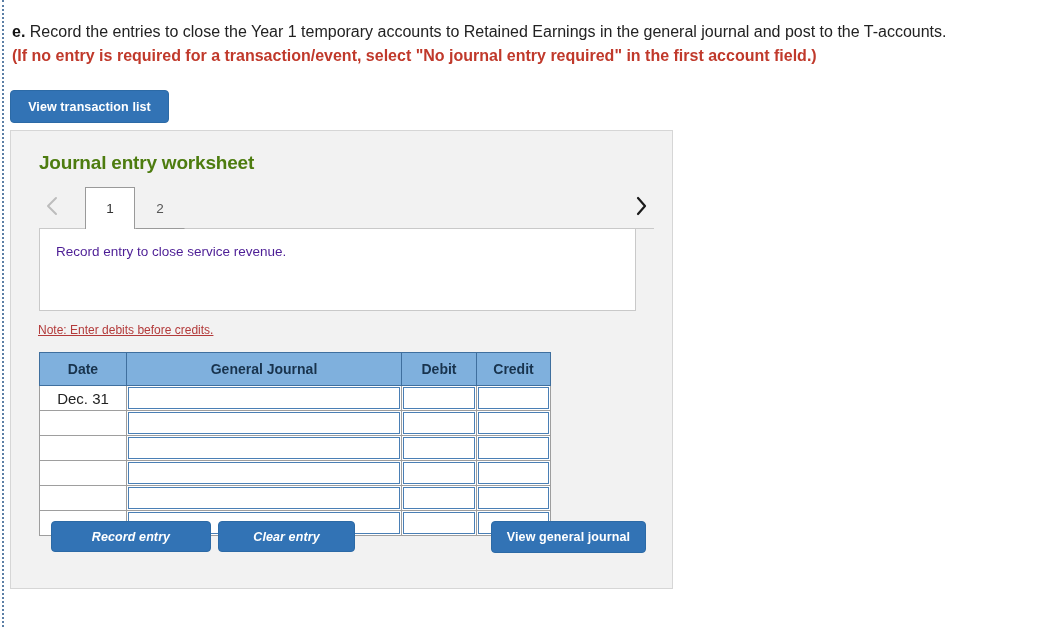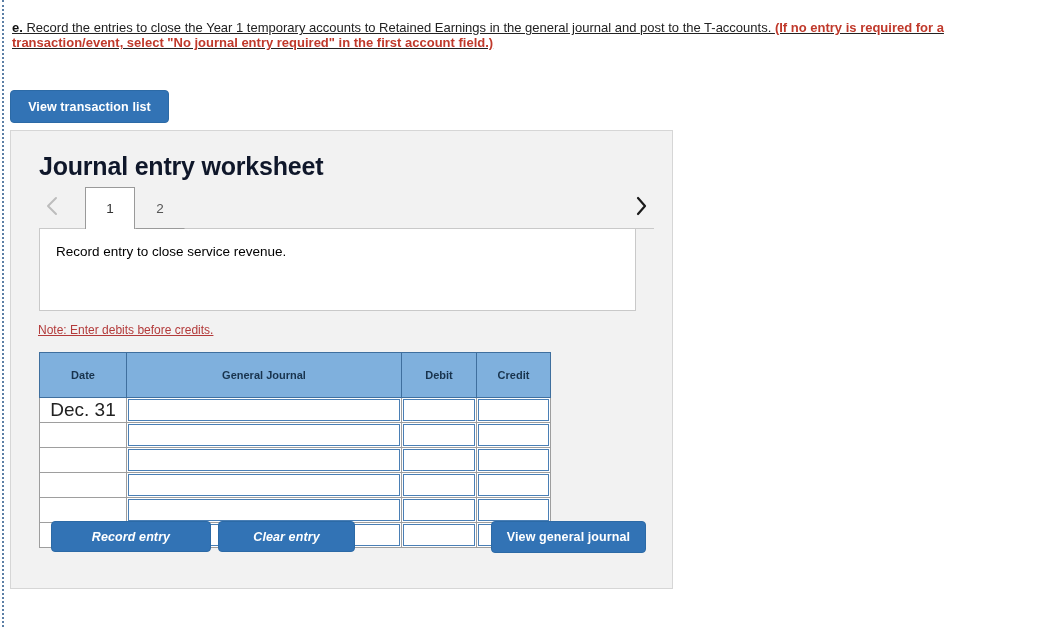--- a/index.html
+++ b/index.html
@@ -25,24 +25,23 @@
     height: 627px;
     border-left: 2px dotted #5b7fa6;
   }
 
   
   .prompt {
     position: absolute;
     left: 12px;
     top: 20px;
     width: 940px;
-    font-size: 13px;
-    line-height: 15px;
+    font-size: 16px;
+    line-height: 24px;
     color: #222222;
-    text-decoration: underline;
   }
   .prompt .lead {
     font-weight: bold;
     color: #111111;
   }
   .prompt .req {
     font-weight: bold;
     color: #c0392b;
   }
 
@@ -78,23 +77,23 @@
     top: 130px;
     width: 663px;
     height: 459px;
     background: #f2f2f2;
     border: 1px solid #d6d6d6;
   }
   .panel-title {
     position: absolute;
     left: 28px;
     top: 21px;
-    font-size: 25px;
+    font-size: 19px;
     font-weight: bold;
-    color: #0f172a;
+    color: #4d7c0f;
     letter-spacing: -.2px;
   }
 
   
   .tabstrip {
     position: absolute;
     left: 28px;
     top: 56px;
     width: 615px;
     height: 42px;
@@ -161,21 +160,21 @@
     width: 597px;
     height: 83px;
     background: #ffffff;
     border: 1px solid #c9c9c9;
   }
   .desc-text {
     position: absolute;
     left: 16px;
     top: 15px;
     font-size: 13.5px;
-    color: #000000;
+    color: #4c1d95;
   }
 
   .note {
     position: absolute;
     left: 27px;
     top: 192px;
     font-size: 12px;
     color: #b33a3a;
     text-decoration: underline;
   }
@@ -185,41 +184,41 @@
     position: absolute;
     left: 28px;
     top: 221px;
     border-collapse: collapse;
     table-layout: fixed;
   }
   .jtable th {
     background: #7fb0dd;
     border: 1px solid #3f6f9e;
     color: #18334d;
-    font-size: 11px;
+    font-size: 14px;
     font-weight: bold;
     height: 24px;
-    padding: 16px;
+    padding: 8px;
     text-align: center;
   }
   .jtable td {
     padding: 0;
     height: 24px;
     background: #ffffff;
     border: 1px solid #9e9e9e;
     vertical-align: middle;
   }
   .col-date    { width: 87px; }
   .col-journal { width: 275px; }
   .col-debit   { width: 75px; }
   .col-credit  { width: 74px; }
 
   .date-cell {
     text-align: center;
-    font-size: 19px;
+    font-size: 15px;
     color: #222222;
   }
   
   .icell {
     position: relative;
     border: 1px solid #9e9e9e;
     background: #ffffff;
     padding: 0;
   }
   .ibox {

